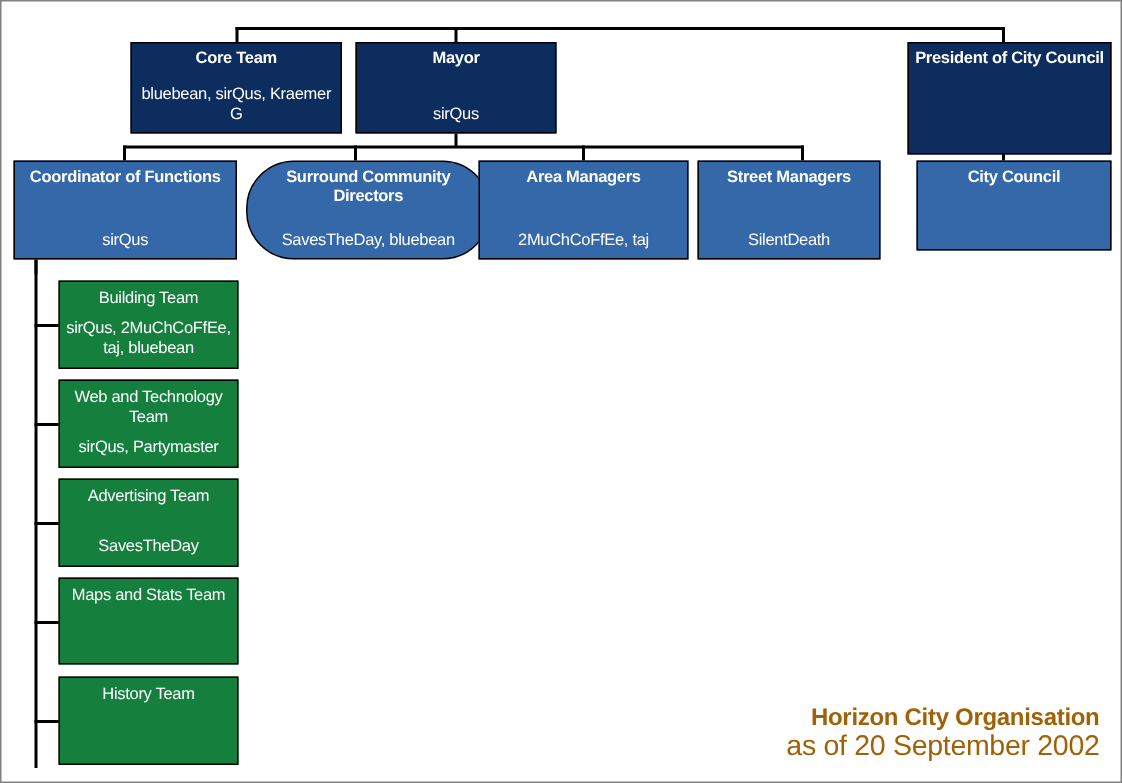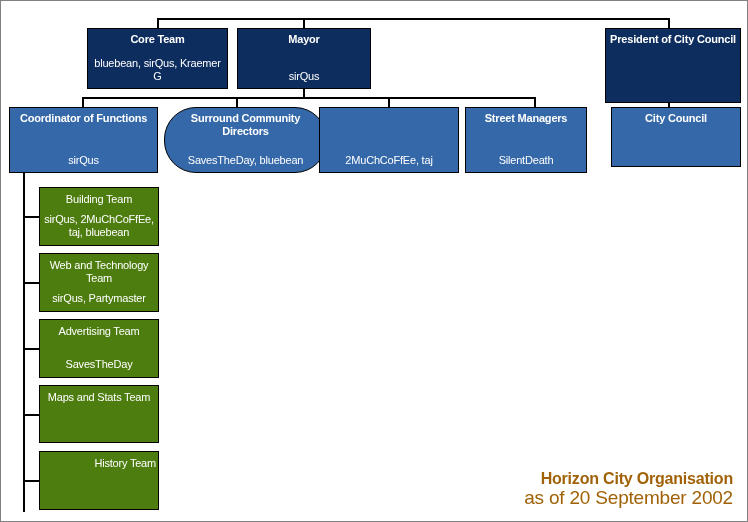--- a/index.html
+++ b/index.html
@@ -57,21 +57,21 @@
   
   .lvl-exec {
     background: #0d2d5e;
   }
   
   .lvl-dept {
     background: #3568a8;
   }
   
   .lvl-team {
-    background: #4d7c0f;
+    background: #15803d;
     text-decoration: underline;
   }
   .lvl-team .title {
     font-weight: normal;
     top: 5px;
   }
   .lvl-team .members {
     bottom: 6px;
   }
   
@@ -141,20 +141,21 @@
     <div class="title">Coordinator of Functions</div>
     <div class="members">sirQus</div>
   </div>
 
   <div class="node lvl-dept" style="left:163px; top:106px; width:163px; height:66px;border-radius:32px;">
     <div class="title">Surround Community Directors</div>
     <div class="members">SavesTheDay, bluebean</div>
   </div>
 
   <div class="node lvl-dept" style="left:318px; top:106px; width:140px; height:66px;">
+    <div class="title">Area Managers</div>
     <div class="members">2MuChCoFfEe, taj</div>
   </div>
 
   <div class="node lvl-dept" style="left:464px; top:106px; width:122px; height:66px;">
     <div class="title">Street Managers</div>
     <div class="members">SilentDeath</div>
   </div>
 
   <div class="node lvl-dept" style="left:610px; top:106px; width:130px; height:60px;">
     <div class="title">City Council</div>
@@ -174,21 +175,21 @@
   <div class="node lvl-team" style="left:38px; top:318px; width:120px; height:59px;">
     <div class="title">Advertising Team</div>
     <div class="members">SavesTheDay</div>
   </div>
 
   <div class="node lvl-team" style="left:38px; top:384px; width:120px; height:58px;">
     <div class="title">Maps and Stats Team</div>
     <div class="members"></div>
   </div>
 
-  <div class="node lvl-team" style="left:38px; top:450px; width:120px; height:59px;text-align:right;">
+  <div class="node lvl-team" style="left:38px; top:450px; width:120px; height:59px;">
     <div class="title">History Team</div>
     <div class="members"></div>
   </div>
 
   <div id="caption">
     <div class="cap-title">Horizon City Organisation</div>
     <div class="cap-sub">as of 20 September 2002</div>
   </div>
 
 </div>

